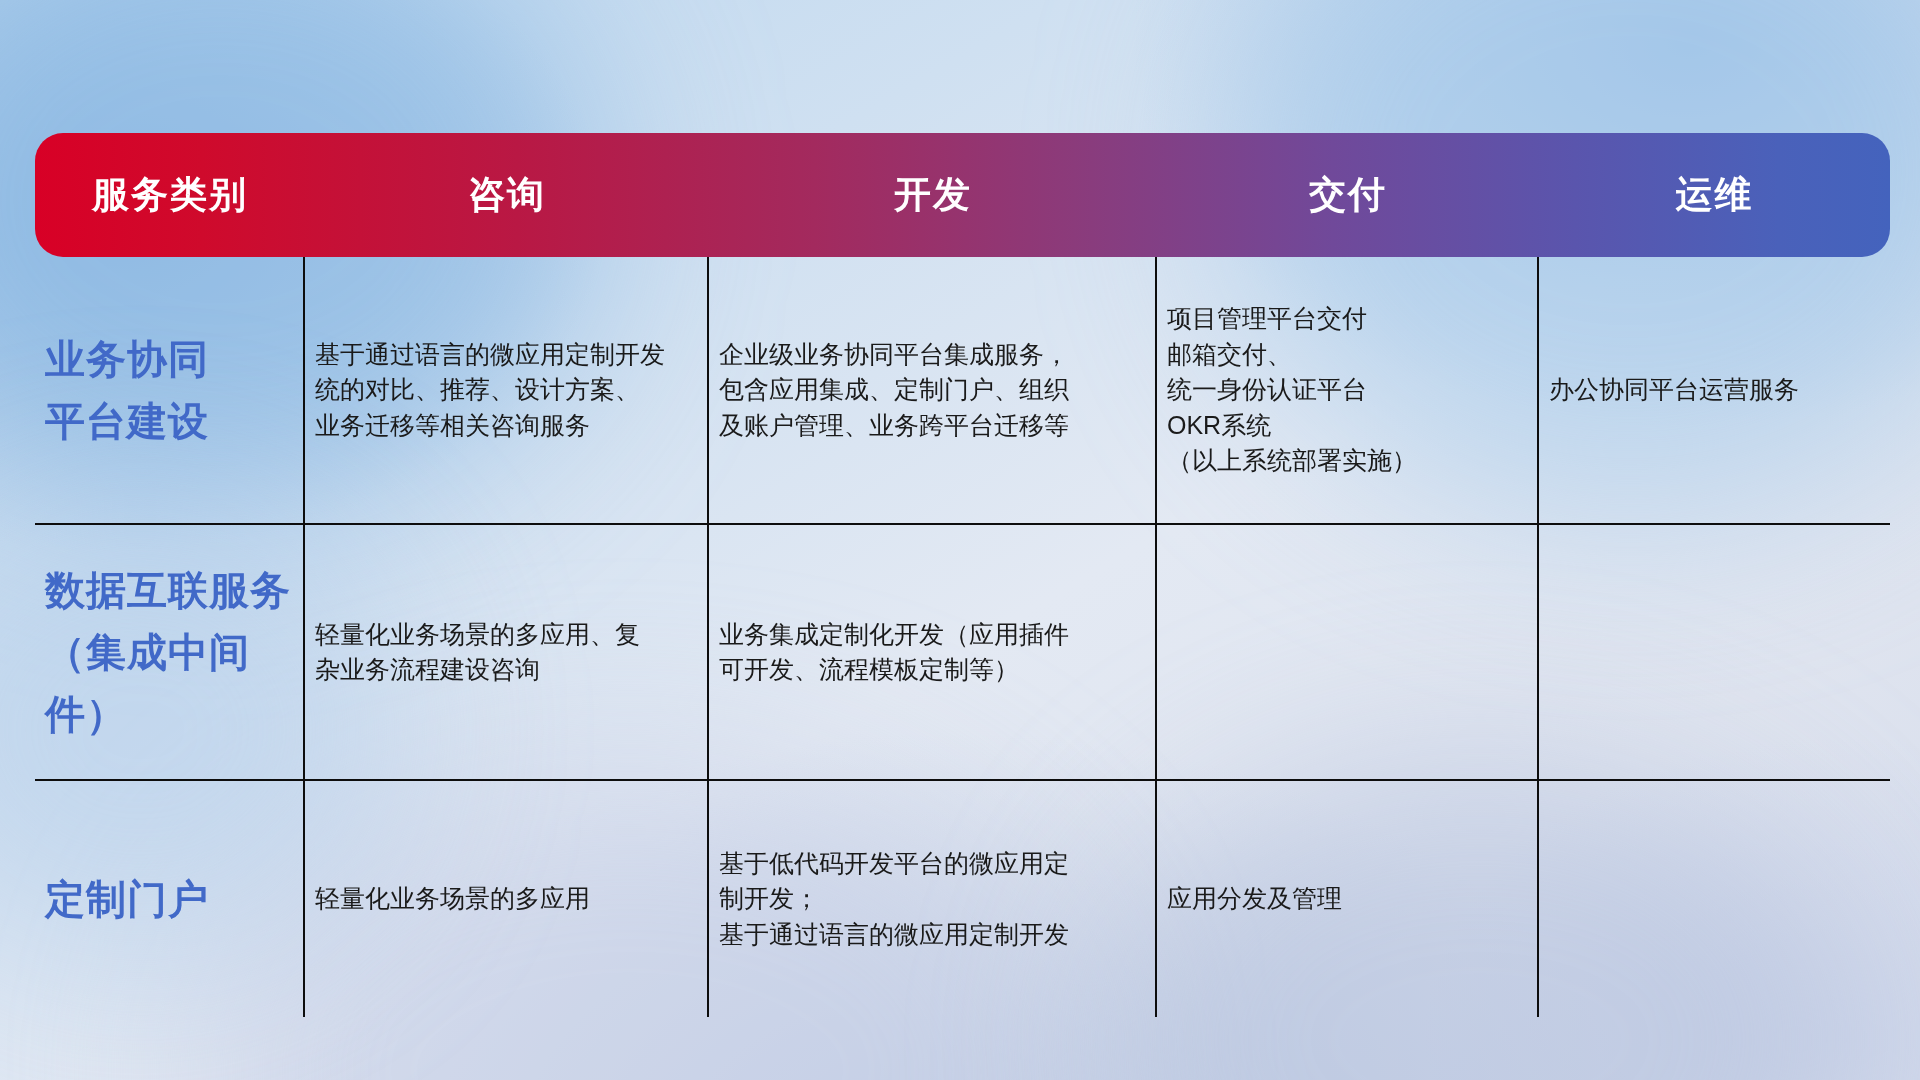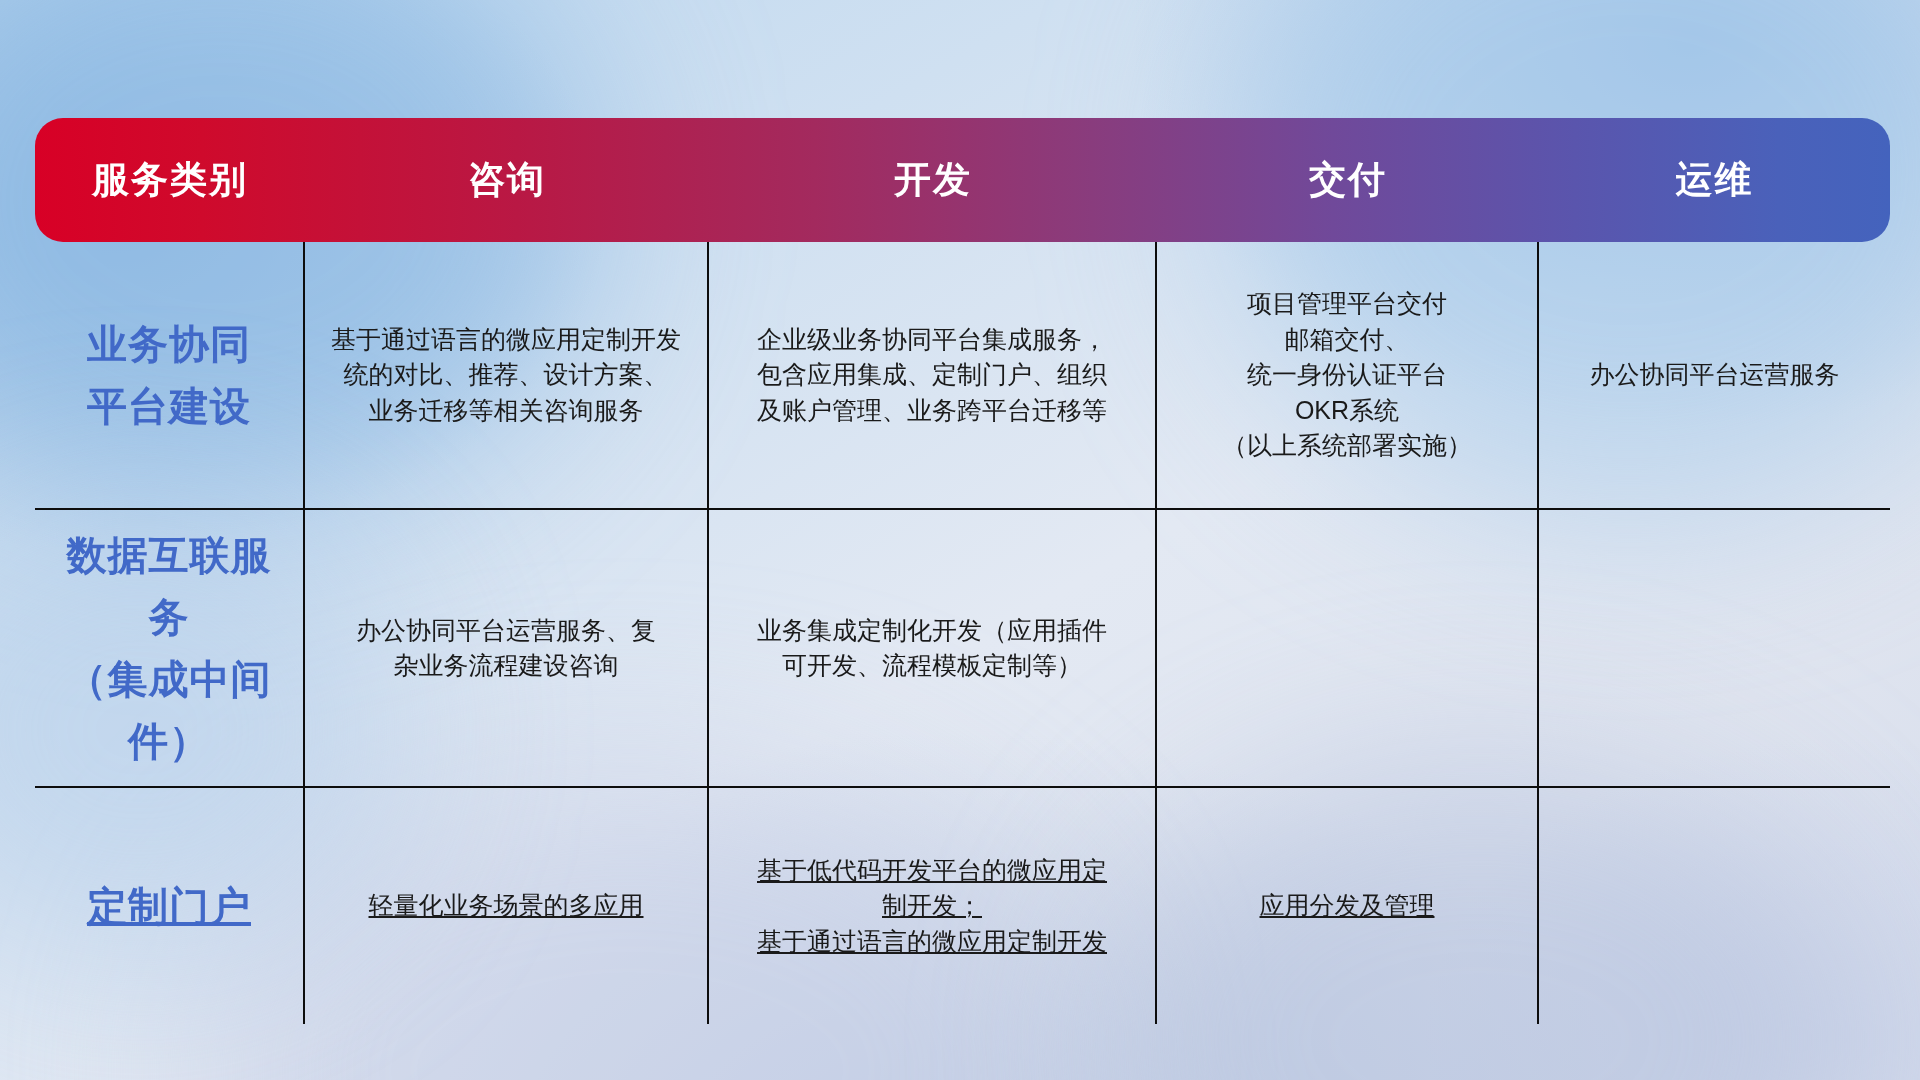--- a/index.html
+++ b/index.html
@@ -31,21 +31,21 @@
   .blob-a { left: -160px; top: -120px;  width: 760px; height: 640px; background: rgba(132,180,226,0.55); }
   .blob-b { right: -120px; top: -180px; width: 820px; height: 700px; background: rgba(158,198,234,0.55); }
   .blob-c { left: 180px; bottom: -300px; width: 900px; height: 620px; background: rgba(196,206,230,0.55); }
   .blob-d { right: 60px; bottom: -240px; width: 760px; height: 560px; background: rgba(176,190,220,0.5); }
   .blob-e { left: -120px; bottom: 120px; width: 520px; height: 460px; background: rgba(172,202,232,0.45); }
 
   
   #table-wrap {
     position: absolute;
     left: 35px;
-    top: 118px;
+    top: 133px;
     width: 1855px;
     height: 828px;
   }
 
   table.service-table {
     width: 100%;
     height: 100%;
     border-collapse: separate;
     border-spacing: 0;
     table-layout: fixed;
@@ -84,31 +84,31 @@
         #70499a 70%,
         #5a55ad 83%,
         #4a61ba 94%,
         #4463bd 100%);
     z-index: 1;
   }
 
   
   tbody td {
     vertical-align: middle;
-    text-align: center;
+    text-align: left;
     font-size: 25px;
     line-height: 1.42;
     color: #1a1a1a;
-    padding: 14px 18px;
+    padding: 14px 10px;
     border-right: 2px solid #0d0d0d;
     border-bottom: 2px solid #0d0d0d;
     background: transparent;
   }
   tbody td.last-col { border-right: none; }
-  tbody tr.last-row td { border-bottom: none; text-decoration: underline; }
+  tbody tr.last-row td { border-bottom: none; }
 
   tbody td.cat {
     color: #4169c8;
     font-weight: bold;
     font-size: 40px;
     line-height: 1.55;
     letter-spacing: 1px;
     white-space: pre-line;
   }
 
@@ -176,21 +176,21 @@
 （以上系统部署实施）</span>
           </td>
         <td class="last-col">
             <span class="txt">办公协同平台运营服务</span>
           </td>
       </tr>
       <tr class="row-1">
         <td class="cat">数据互联服务
 （集成中间件）</td>
         <td>
-            <span class="txt">办公协同平台运营服务、复
+            <span class="txt">轻量化业务场景的多应用、复
 杂业务流程建设咨询</span>
           </td>
         <td>
             <span class="txt">业务集成定制化开发（应用插件
 可开发、流程模板定制等）</span>
           </td>
         <td>
             <span class="txt"></span>
           </td>
         <td class="last-col">

